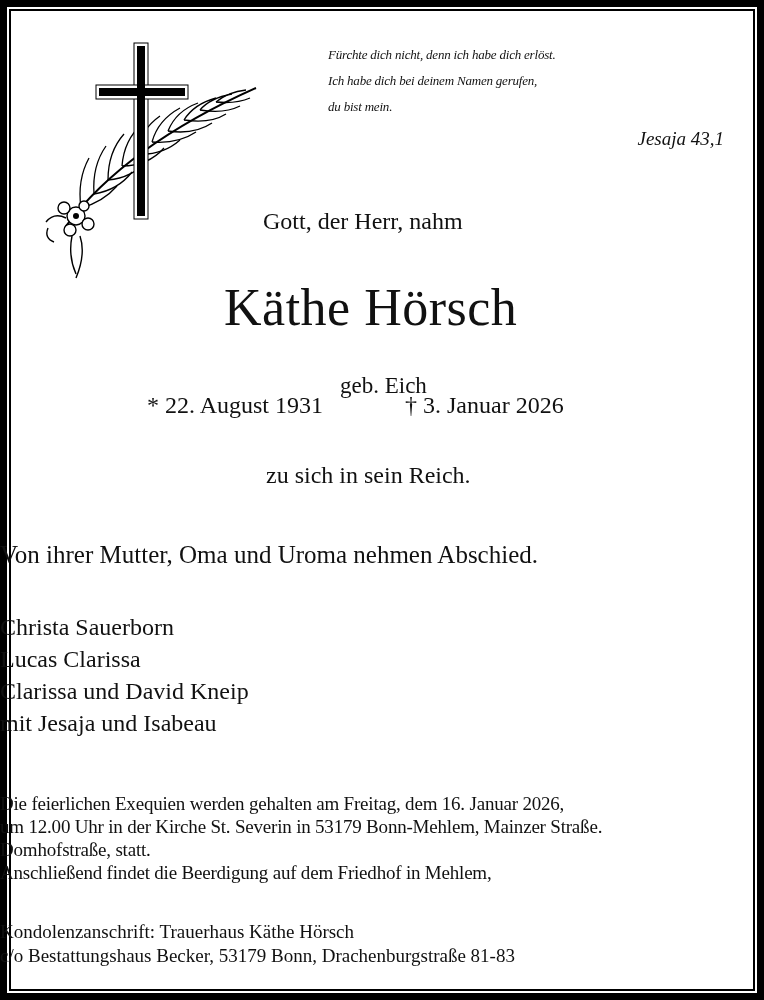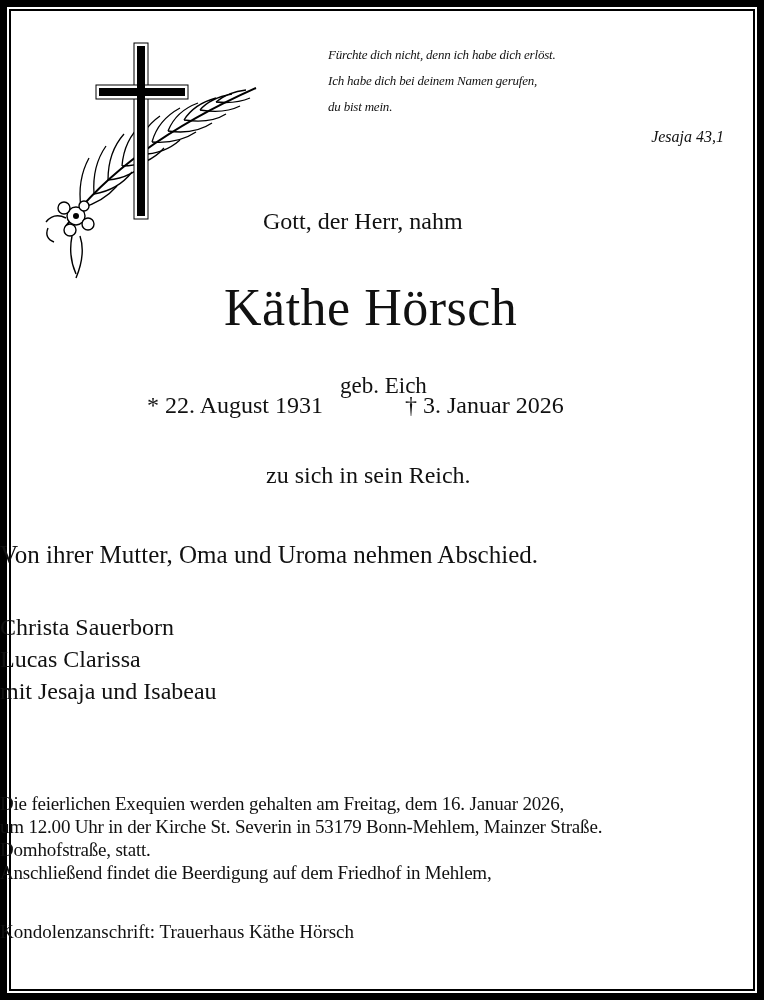--- a/index.html
+++ b/index.html
@@ -15,21 +15,21 @@
   .txt {
     position: absolute; font-family: "Liberation Serif", "DejaVu Serif", serif;
     color: #111; white-space: nowrap;
   }
   .center { left: 0; width: 764px; }
   .quote {
     left: 328px; top: 42px; font-style: italic; font-size: 13px; line-height: 26px;
     letter-spacing: -0.2px;
   }
   .quote div { white-space: nowrap; }
-  .quote-ref { position: absolute; right: 40px; top: 128px; font-style: italic; font-size: 16px; margin-left: 48px; }
+  .quote-ref { position: absolute; right: 40px; top: 128px; font-style: italic; font-size: 19px; margin-left: 48px; }
   .intro { top: 208px; left: 263px; font-size: 24px; }
   .name { top: 278px; left: 224px; font-size: 52px; letter-spacing: 0.5px; }
   .maiden { top: 349px; left: 340px; font-size: 23px; margin-top: 24px; }
   .born { top: 392px; left: 147px; font-size: 24px; }
   .died { top: 392px; left: 405px; font-size: 24px; }
   .reich { top: 462px; left: 266px; font-size: 24px; }
   .farewell { top: 541px; font-size: 25px; }
   .mourners { top: 611px; font-size: 24px; line-height: 32px; }
   .service { top: 792px; font-size: 19px; line-height: 23px; letter-spacing: -0.2px; }
   .condolence { top: 920px; font-size: 19px; line-height: 24px; }
@@ -98,25 +98,27 @@
 <div class="txt maiden">geb. Eich</div>
 <div class="txt born">* 22. August 1931</div>
 <div class="txt died">† 3. Januar 2026</div>
 <div class="txt reich">zu sich in sein Reich.</div>
 
 <div class="txt center farewell">Von ihrer Mutter, Oma und Uroma nehmen Abschied.</div>
 
 <div class="txt center mourners">
   <div>Christa Sauerborn</div>
   <div>Lucas Clarissa</div>
+  <div>Clarissa und David Kneip</div>
   <div>mit Jesaja und Isabeau</div>
 </div>
 
 <div class="txt center service">
   <div>Die feierlichen Exequien werden gehalten am Freitag, dem 16. Januar 2026,</div>
   <div>um 12.00 Uhr in der Kirche St. Severin in 53179 Bonn-Mehlem, Mainzer Straße.</div>
   <div>Domhofstraße, statt.</div>
   <div>Anschließend findet die Beerdigung auf dem Friedhof in Mehlem,</div>
 </div>
 
 <div class="txt center condolence">
   <div>Kondolenzanschrift: Trauerhaus Käthe Hörsch</div>
+  <div>c/o Bestattungshaus Becker, 53179 Bonn, Drachenburgstraße 81-83</div>
 </div>
 
 </body></html>

